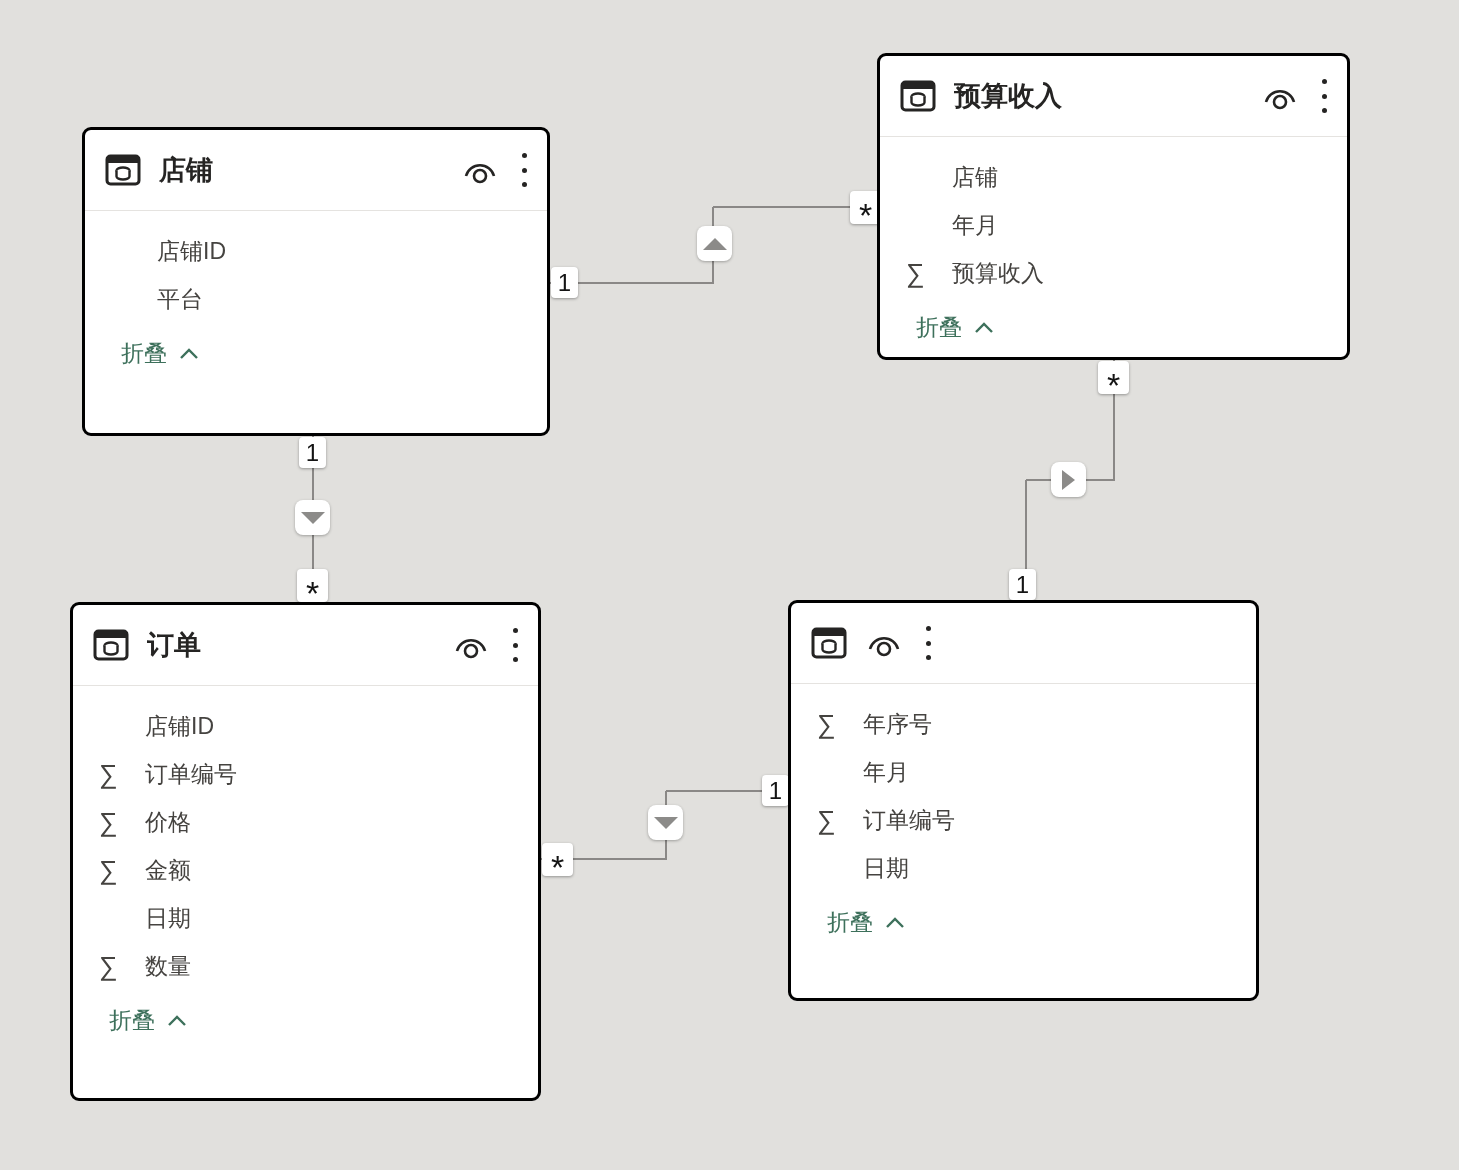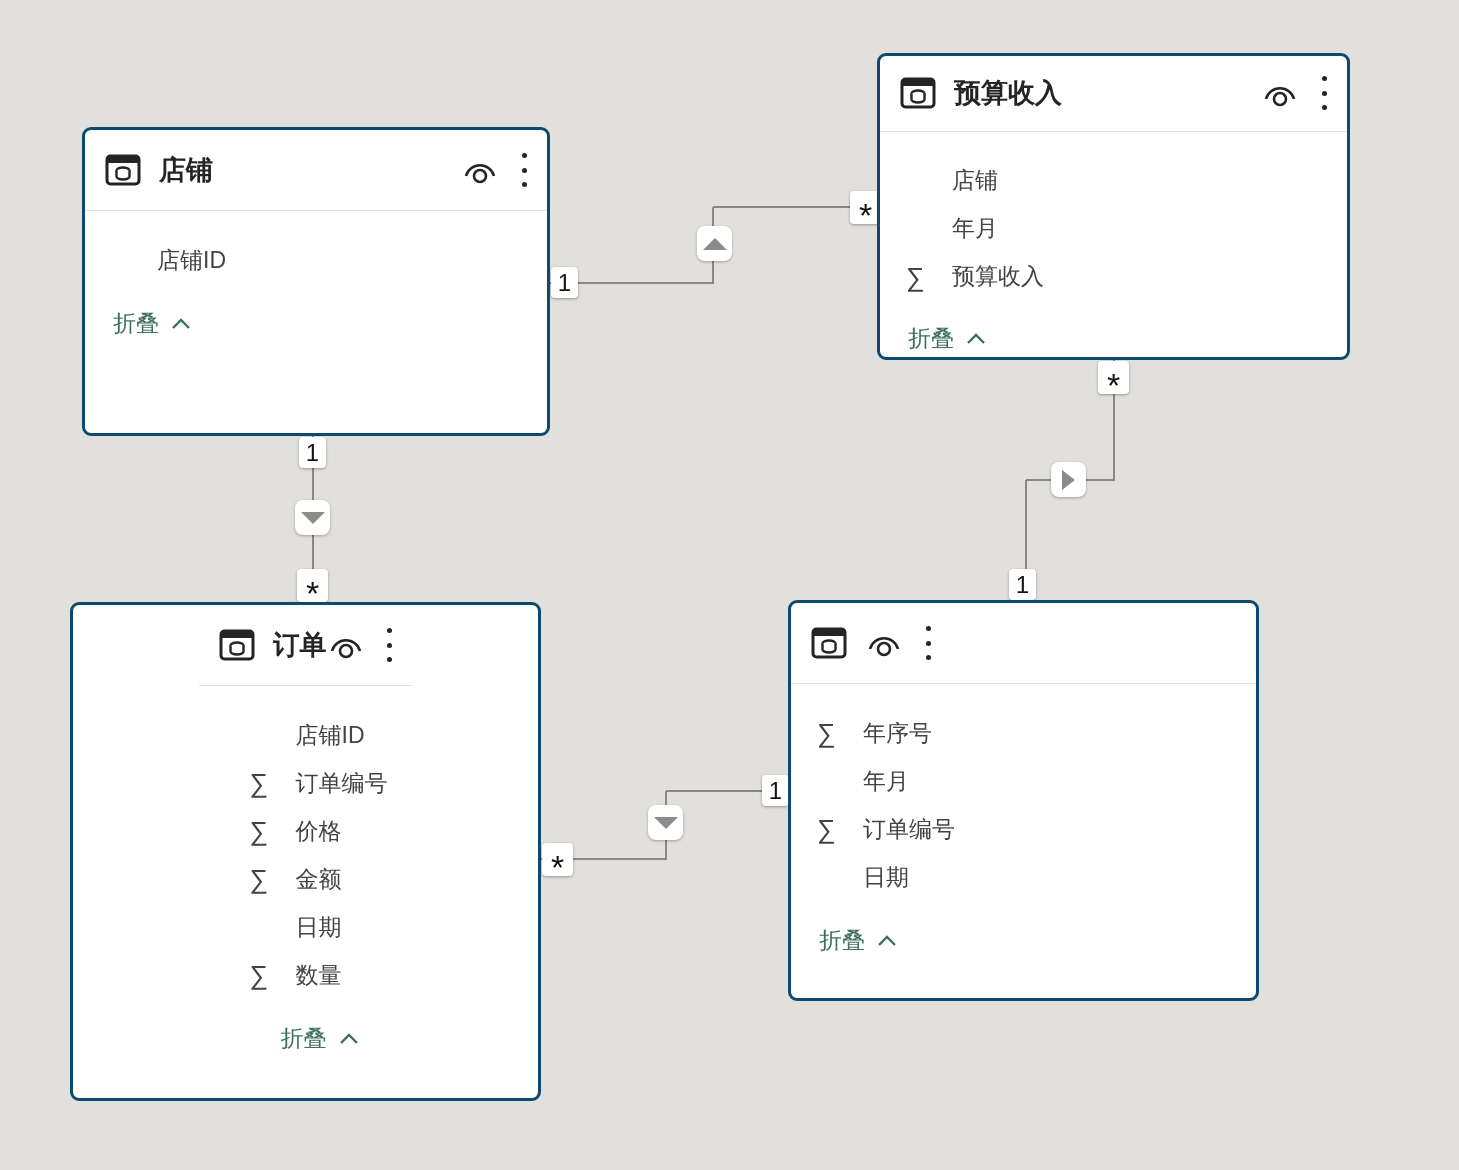--- a/index.html
+++ b/index.html
@@ -4,22 +4,22 @@
 <style>
   * { margin:0; padding:0; box-sizing:border-box; }
   html,body { width:1459px; height:1170px; }
   body { font-family:"Liberation Sans", sans-serif; background:#e1e0dd; position:relative; overflow:hidden; }
 
   .canvas { position:absolute; inset:0; }
 
   
   .card {
     position:absolute; background:#ffffff;
-    border:3px solid #0c4a6e; border-radius:9px;
-    display:flex; flex-direction:column;gap:9px;
+    border:3px solid #000000; border-radius:9px;
+    display:flex; flex-direction:column;
   }
   .card-header {
     height:81px; display:flex; align-items:center;
     padding:0 20px 0 18px; border-bottom:1px solid #e5e3e0;
   }
   .tbl-icon { width:40px; height:40px; flex:0 0 40px; margin-right:16px; }
   .card-title {
     flex:1; font-size:27px; font-weight:700; color:#252423;
     white-space:nowrap; overflow:hidden;
   }
@@ -31,21 +31,21 @@
   .fields { padding-top:16px; }
   .frow { height:48px; display:flex; align-items:center; padding-left:26px; }
   .sig {
     width:46px; flex:0 0 46px; font-size:26px; color:#454340;
     font-weight:400; line-height:1;
   }
   .flabel { font-size:23px; color:#454340; }
 
   .collapse-row {
     margin-top:10px; height:40px; display:flex; align-items:center;
-    padding-left:28px; color:#3d705b; font-size:23px; cursor:pointer;
+    padding-left:36px; color:#3d705b; font-size:23px; cursor:pointer;
   }
   .collapse-row svg { margin-left:12px; }
 
   
   .seg { position:absolute; background:#8a8886; }
   .seg-h { height:2px; }
   .seg-v { width:2px; }
 
   .cardbox {
     position:absolute; background:#ffffff; border-radius:4px;
@@ -146,20 +146,24 @@
           <i></i>
           <i></i>
           <i></i>
         </div>
     </div>
     <div class="fields">
       <div class="frow">
           <span class="sig"></span>
           <span class="flabel">店铺ID</span>
         </div>
+      <div class="frow">
+          <span class="sig"></span>
+          <span class="flabel">平台</span>
+        </div>
     </div>
     <div class="collapse-row">
       <span>折叠</span>
       <svg width="20" height="13" viewBox="0 0 20 13">
           <polyline points="2,11 10,3 18,11" fill="none" stroke="#3d705b" stroke-width="2.4"></polyline>
         </svg>
     </div>
   </div>
 
   <div class="card" style="left:877px;top:53px;width:473px;height:307px;">
@@ -196,21 +200,21 @@
         </div>
     </div>
     <div class="collapse-row">
       <span>折叠</span>
       <svg width="20" height="13" viewBox="0 0 20 13">
           <polyline points="2,11 10,3 18,11" fill="none" stroke="#3d705b" stroke-width="2.4"></polyline>
         </svg>
     </div>
   </div>
 
-  <div class="card" style="left:70px;top:602px;width:471px;height:499px;align-items:center;">
+  <div class="card" style="left:70px;top:602px;width:471px;height:499px;">
     <div class="card-header">
       <svg class="tbl-icon" viewBox="0 0 40 40">
         <rect x="4" y="6" width="32" height="28" rx="3.5" fill="none" stroke="#252423" stroke-width="3"></rect>
         <path d="M7.5 6 h25 a3.5 3.5 0 0 1 3.5 3.5 V13 H4 V9.5 A3.5 3.5 0 0 1 7.5 6 Z" fill="#252423"></path>
         <ellipse cx="20" cy="20.5" rx="6.5" ry="3" fill="#fff" stroke="#252423" stroke-width="2.4"></ellipse>
         <path d="M13.5 20.5 v6 a6.5 3 0 0 0 13 0 v-6" fill="#fff" stroke="#252423" stroke-width="2.4"></path>
       </svg>
       <div class="card-title">订单</div>
       <svg class="eye-icon" viewBox="0 0 38 30">
         <path d="M5 21 a 14.5 14.5 0 0 1 28 0" fill="none" stroke="#252423" stroke-width="2.6"></path>

